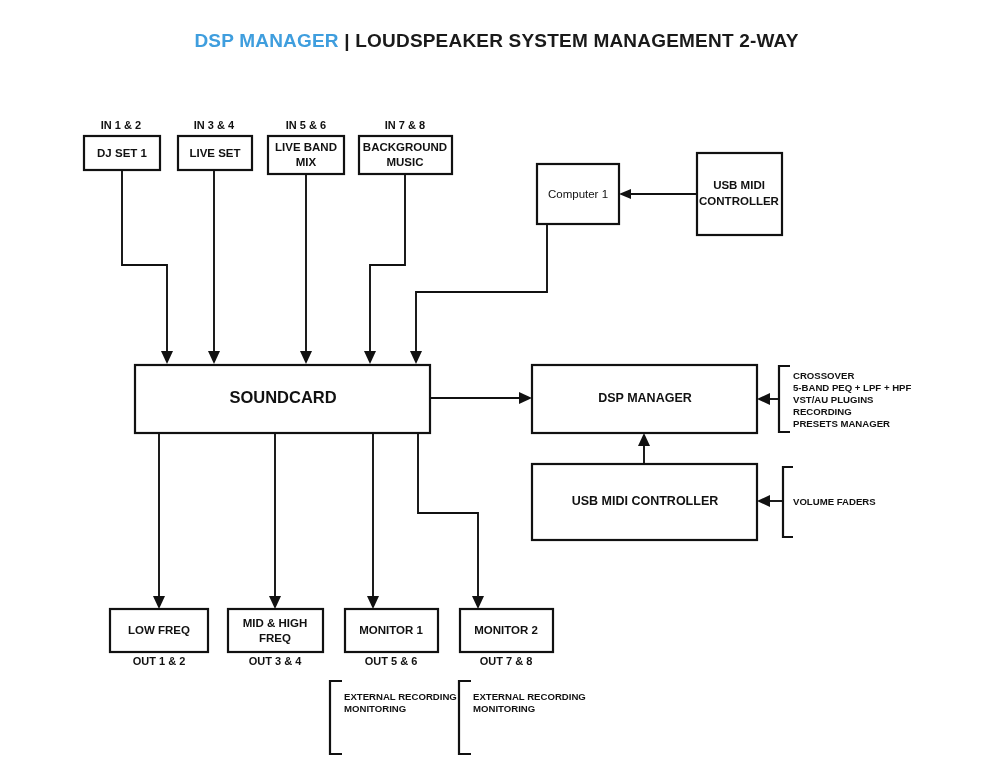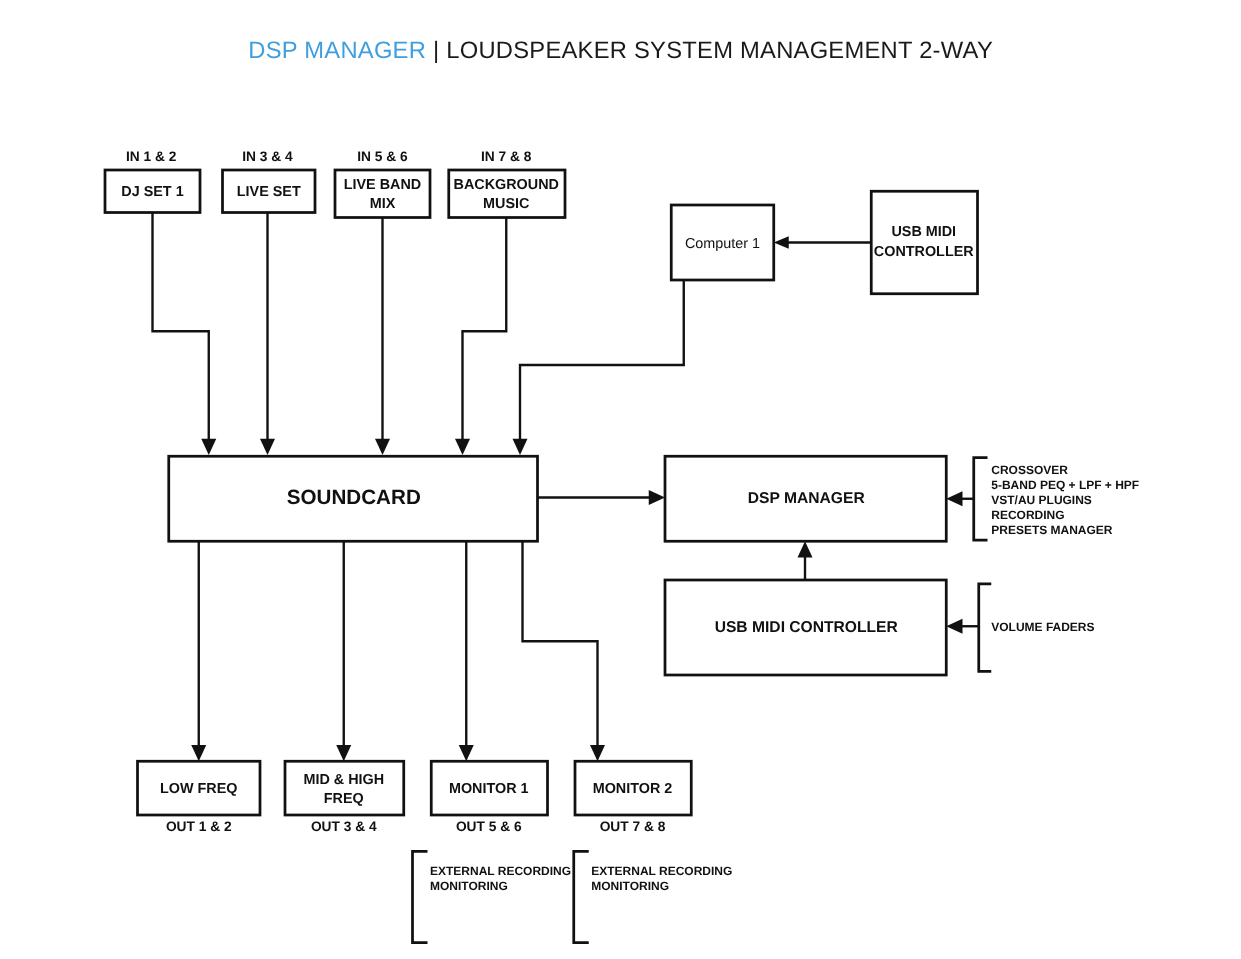--- a/index.html
+++ b/index.html
@@ -20,21 +20,21 @@
     height: 767px;
     background: #ffffff;
   }
   .title-bar {
     position: absolute;
     left: 0;
     top: 30px;
     width: 993px;
     text-align: center;
     font-size: 19px;
-    font-weight: normal;
+    font-weight: bold;
     letter-spacing: 0.2px;
     white-space: nowrap;
   }
   .title-brand { color: #3f9ede; }
   .title-rest { color: #1a1a1a; }
   svg.diagram {
     position: absolute;
     left: 0;
     top: 0;
     width: 993px;

